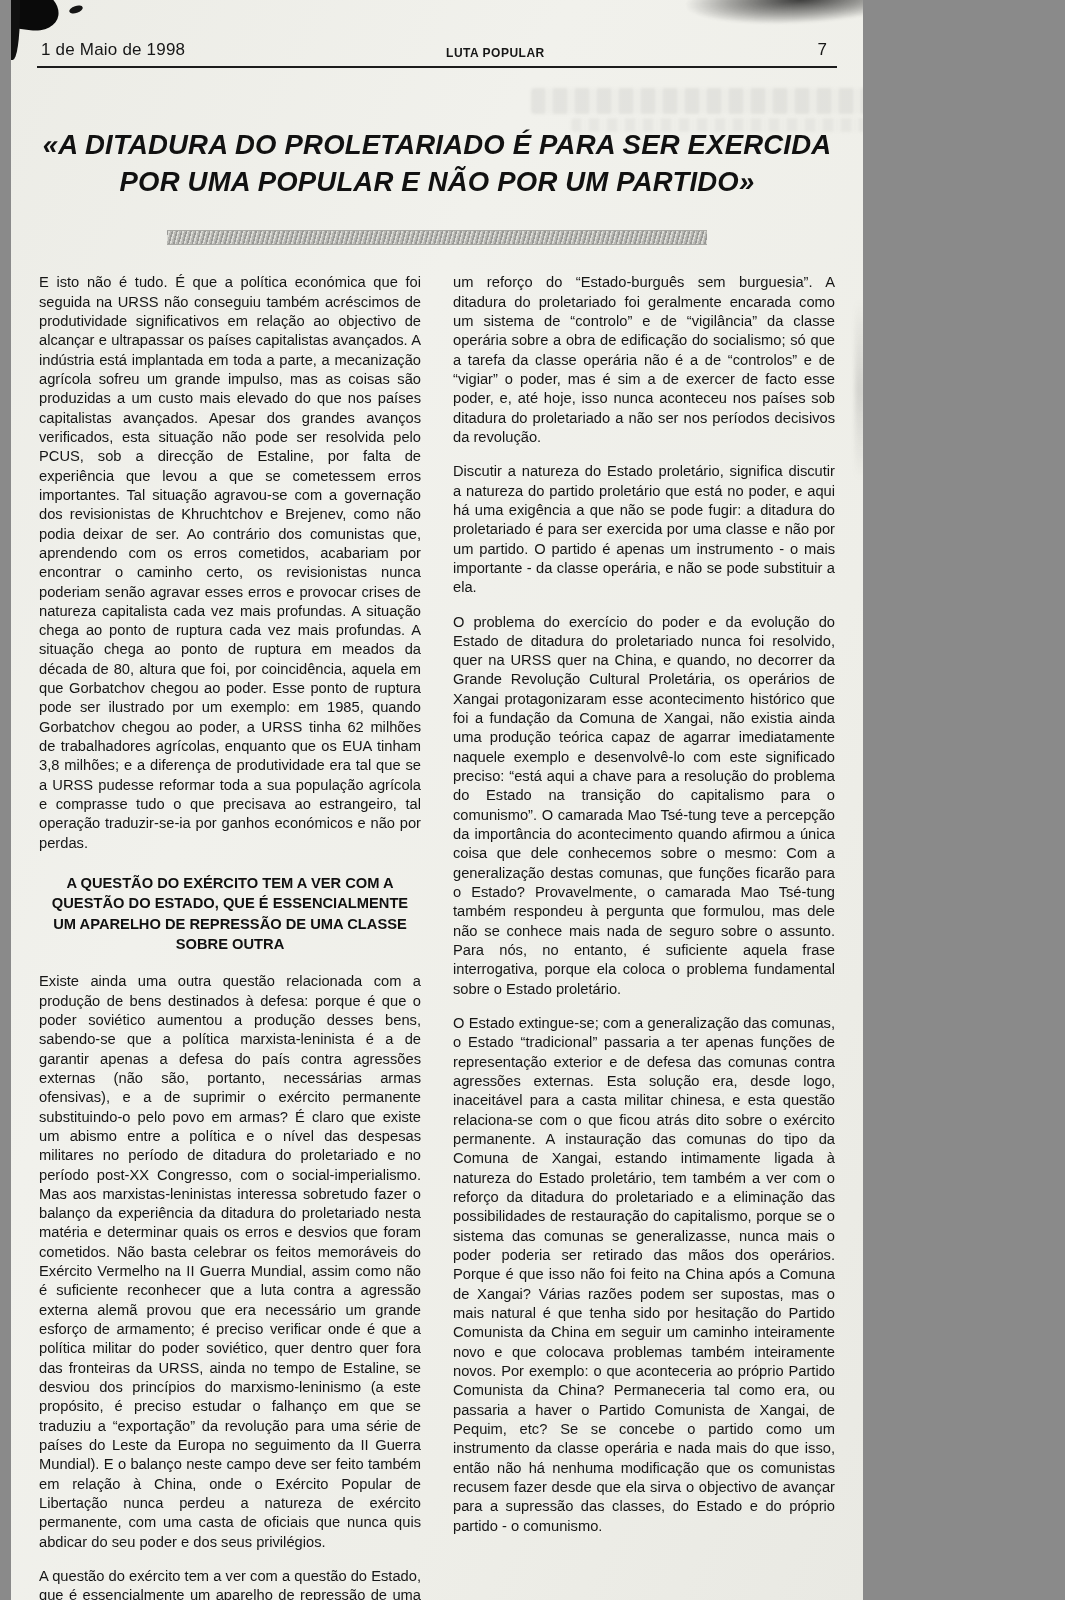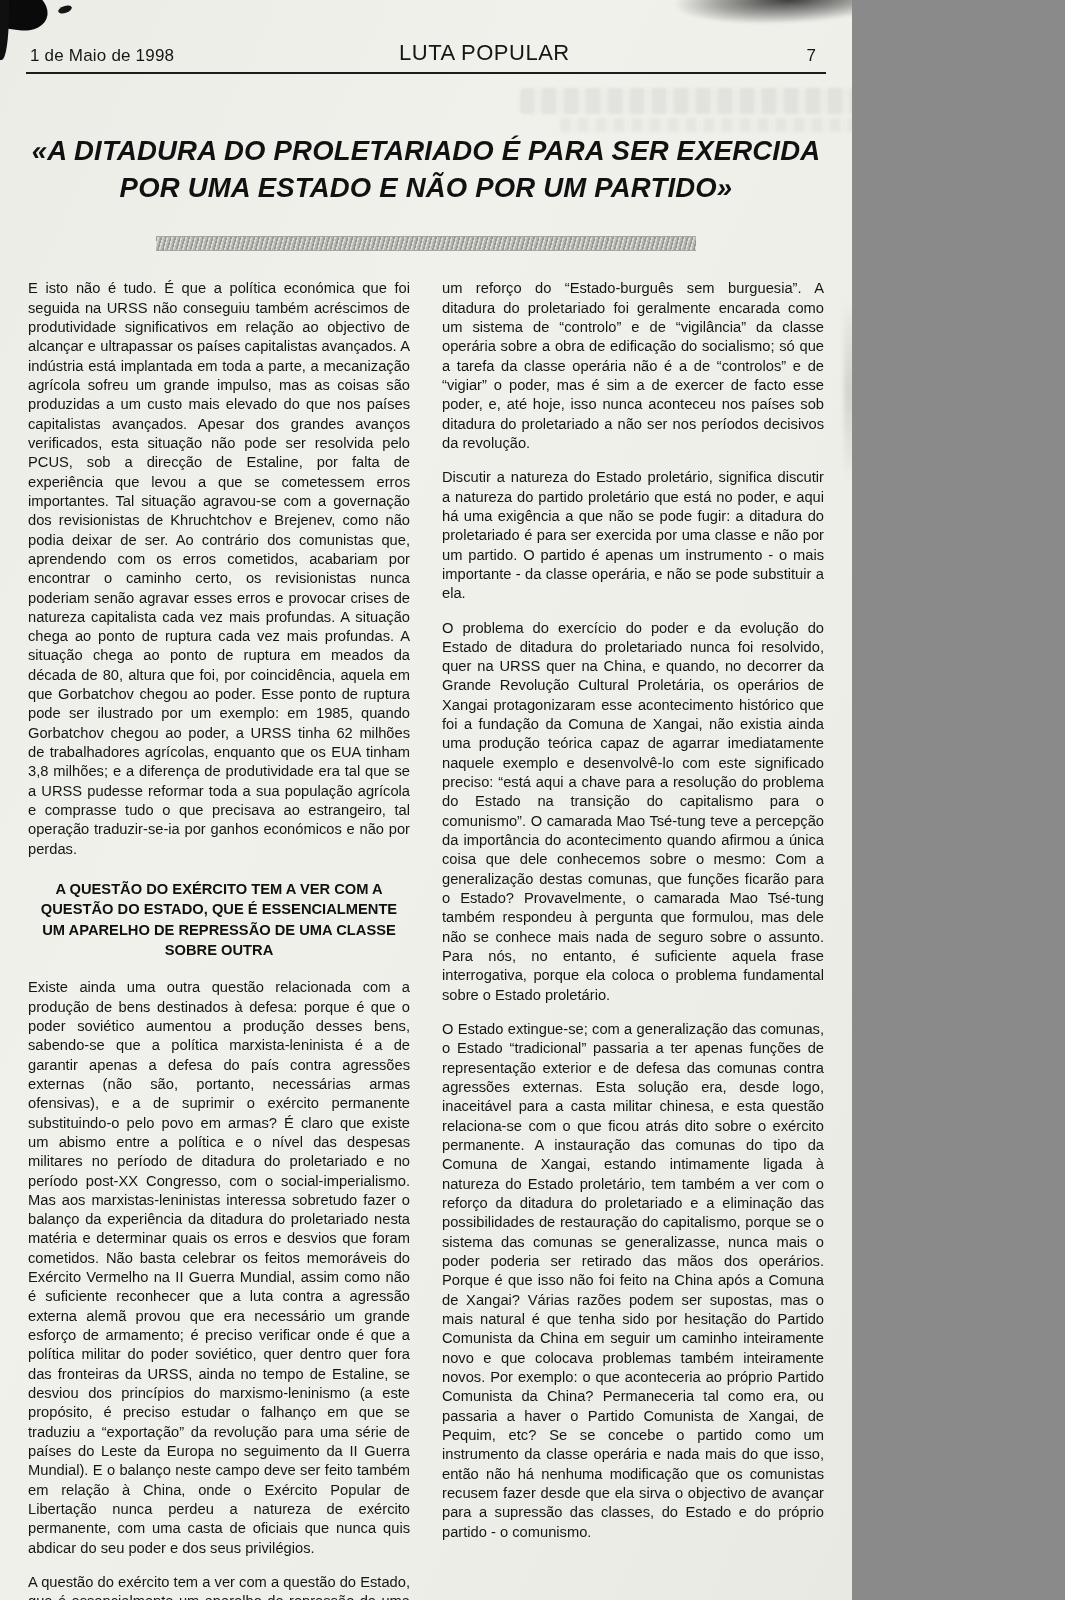--- a/index.html
+++ b/index.html
@@ -9,20 +9,21 @@
     background: #8a8a8a;
   }
   .page {
     position: relative;
     width: 852px;
     height: 1600px;
     background: linear-gradient(115deg, #ecece6 0%, #f1f1ec 35%, #eeeee8 70%, #e9e9e3 100%);
     color: #161616;
     overflow: hidden;
     box-sizing: border-box;
+    margin-left: 11px;
   }
 
   
   .artifact { position: absolute; pointer-events: none; }
   .art-tl-blob {
     top: -12px; left: -10px; width: 58px; height: 42px;
     background: #0a0a0a;
     border-radius: 0 70% 55% 45%;
     transform: rotate(8deg);
   }
@@ -69,22 +70,22 @@
     justify-content: space-between;
     margin: 0 26px;
     padding: 40px 4px 6px 4px;
     border-bottom: 2.5px solid #1c1c1c;
   }
   .masthead .date {
     font-size: 17px;
     letter-spacing: 0.2px;
   }
   .masthead .pub {
-    font-size: 22px;
-    font-weight: normal;
+    font-size: 12px;
+    font-weight: bold;
     letter-spacing: 0.5px;
     transform: translateX(-6px);
   }
   .masthead .pagenum {
     font-size: 17px;
     padding-right: 6px;
   }
 
   
   .headline {
@@ -147,21 +148,21 @@
   <div class="artifact art-right-faint"></div>
   <div class="artifact ghost-bleed"></div>
   <div class="artifact ghost-bleed2"></div>
 
   <header class="masthead">
     <span class="date">1 de Maio de 1998</span>
     <span class="pub">LUTA POPULAR</span>
     <span class="pagenum">7</span>
   </header>
 
-  <h1 class="headline">«A DITADURA DO PROLETARIADO É PARA SER EXERCIDA POR UMA ESTADO E NÃO POR UM PARTIDO»</h1>
+  <h1 class="headline">«A DITADURA DO PROLETARIADO É PARA SER EXERCIDA POR UMA POPULAR E NÃO POR UM PARTIDO»</h1>
 
   <div class="ornament"></div>
 
   <main class="columns">
     <div class="col">
         <p class="para">E isto não é tudo. É que a política económica que foi seguida na URSS não conseguiu também acréscimos de produtividade significativos em relação ao objectivo de alcançar e ultrapassar os países capitalistas avançados. A indústria está implantada em toda a parte, a mecanização agrícola sofreu um grande impulso, mas as coisas são produzidas a um custo mais elevado do que nos países capitalistas avançados. Apesar dos grandes avanços verificados, esta situação não pode ser resolvida pelo PCUS, sob a direcção de Estaline, por falta de experiência que levou a que se cometessem erros importantes. Tal situação agravou-se com a governação dos revisionistas de Khruchtchov e Brejenev, como não podia deixar de ser. Ao contrário dos comunistas que, aprendendo com os erros cometidos, acabariam por encontrar o caminho certo, os revisionistas nunca poderiam senão agravar esses erros e provocar crises de natureza capitalista cada vez mais profundas. A situação chega ao ponto de ruptura cada vez mais profundas. A situação chega ao ponto de ruptura em meados da década de 80, altura que foi, por coincidência, aquela em que Gorbatchov chegou ao poder. Esse ponto de ruptura pode ser ilustrado por um exemplo: em 1985, quando Gorbatchov chegou ao poder, a URSS tinha 62 milhões de trabalhadores agrícolas, enquanto que os EUA tinham 3,8 milhões; e a diferença de produtividade era tal que se a URSS pudesse reformar toda a sua população agrícola e comprasse tudo o que precisava ao estrangeiro, tal operação traduzir-se-ia por ganhos económicos e não por perdas.</p>
         <h3 class="subhead">A QUESTÃO DO EXÉRCITO TEM A VER COM A QUESTÃO DO ESTADO, QUE É ESSENCIALMENTE UM APARELHO DE REPRESSÃO DE UMA CLASSE SOBRE OUTRA</h3>
         <p class="para">Existe ainda uma outra questão relacionada com a produção de bens destinados à defesa: porque é que o poder soviético aumentou a produção desses bens, sabendo-se que a política marxista-leninista é a de garantir apenas a defesa do país contra agressões externas (não são, portanto, necessárias armas ofensivas), e a de suprimir o exército permanente substituindo-o pelo povo em armas? É claro que existe um abismo entre a política e o nível das despesas militares no período de ditadura do proletariado e no período post-XX Congresso, com o social-imperialismo. Mas aos marxistas-leninistas interessa sobretudo fazer o balanço da experiência da ditadura do proletariado nesta matéria e determinar quais os erros e desvios que foram cometidos. Não basta celebrar os feitos memoráveis do Exército Vermelho na II Guerra Mundial, assim como não é suficiente reconhecer que a luta contra a agressão externa alemã provou que era necessário um grande esforço de armamento; é preciso verificar onde é que a política militar do poder soviético, quer dentro quer fora das fronteiras da URSS, ainda no tempo de Estaline, se desviou dos princípios do marxismo-leninismo (a este propósito, é preciso estudar o falhanço em que se traduziu a “exportação” da revolução para uma série de países do Leste da Europa no seguimento da II Guerra Mundial). E o balanço neste campo deve ser feito também em relação à China, onde o Exército Popular de Libertação nunca perdeu a natureza de exército permanente, com uma casta de oficiais que nunca quis abdicar do seu poder e dos seus privilégios.</p>
         <p class="para">A questão do exército tem a ver com a questão do Estado, que é essencialmente um aparelho de repressão de uma classe sobre outra. Este problema nunca foi resolvido até ao fim, quer na URSS quer na China. Na URSS, na evolução do Estado socialista, a componente do não-Estado, da extinção do Estado, foi desvalorizada e verificou-se</p>
       </div>

